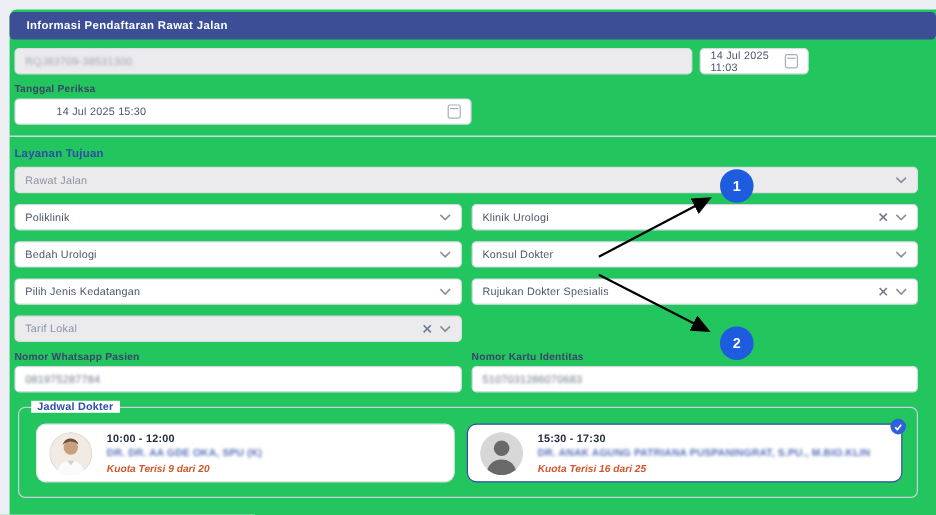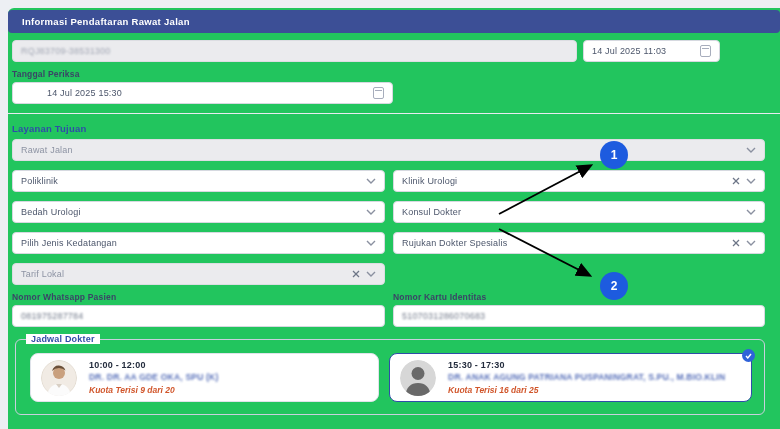--- a/index.html
+++ b/index.html
@@ -94,21 +94,21 @@
 
 <div class="panel">
   <div class="panel-header">Informasi Pendaftaran Rawat Jalan</div>
 
   <div class="content">
 
     <div class="row">
       <div class="input disabled" style="width:565px;">
         <span class="redacted">RQJ83709-38531300</span>
       </div>
-      <div class="input" style="width:137px;justify-content:space-between;">
+      <div class="input" style="width:91px;justify-content:space-between;">
         <span>14 Jul 2025 11:03</span>
         <span class="cal-icon"></span>
       </div>
     </div>
 
     <div class="field-label">Tanggal Periksa</div>
     <div class="input" style="width:381px;justify-content:space-between;padding-left:34px;">
       <span>14 Jul 2025 15:30</span>
       <span class="cal-icon"></span>
     </div>

